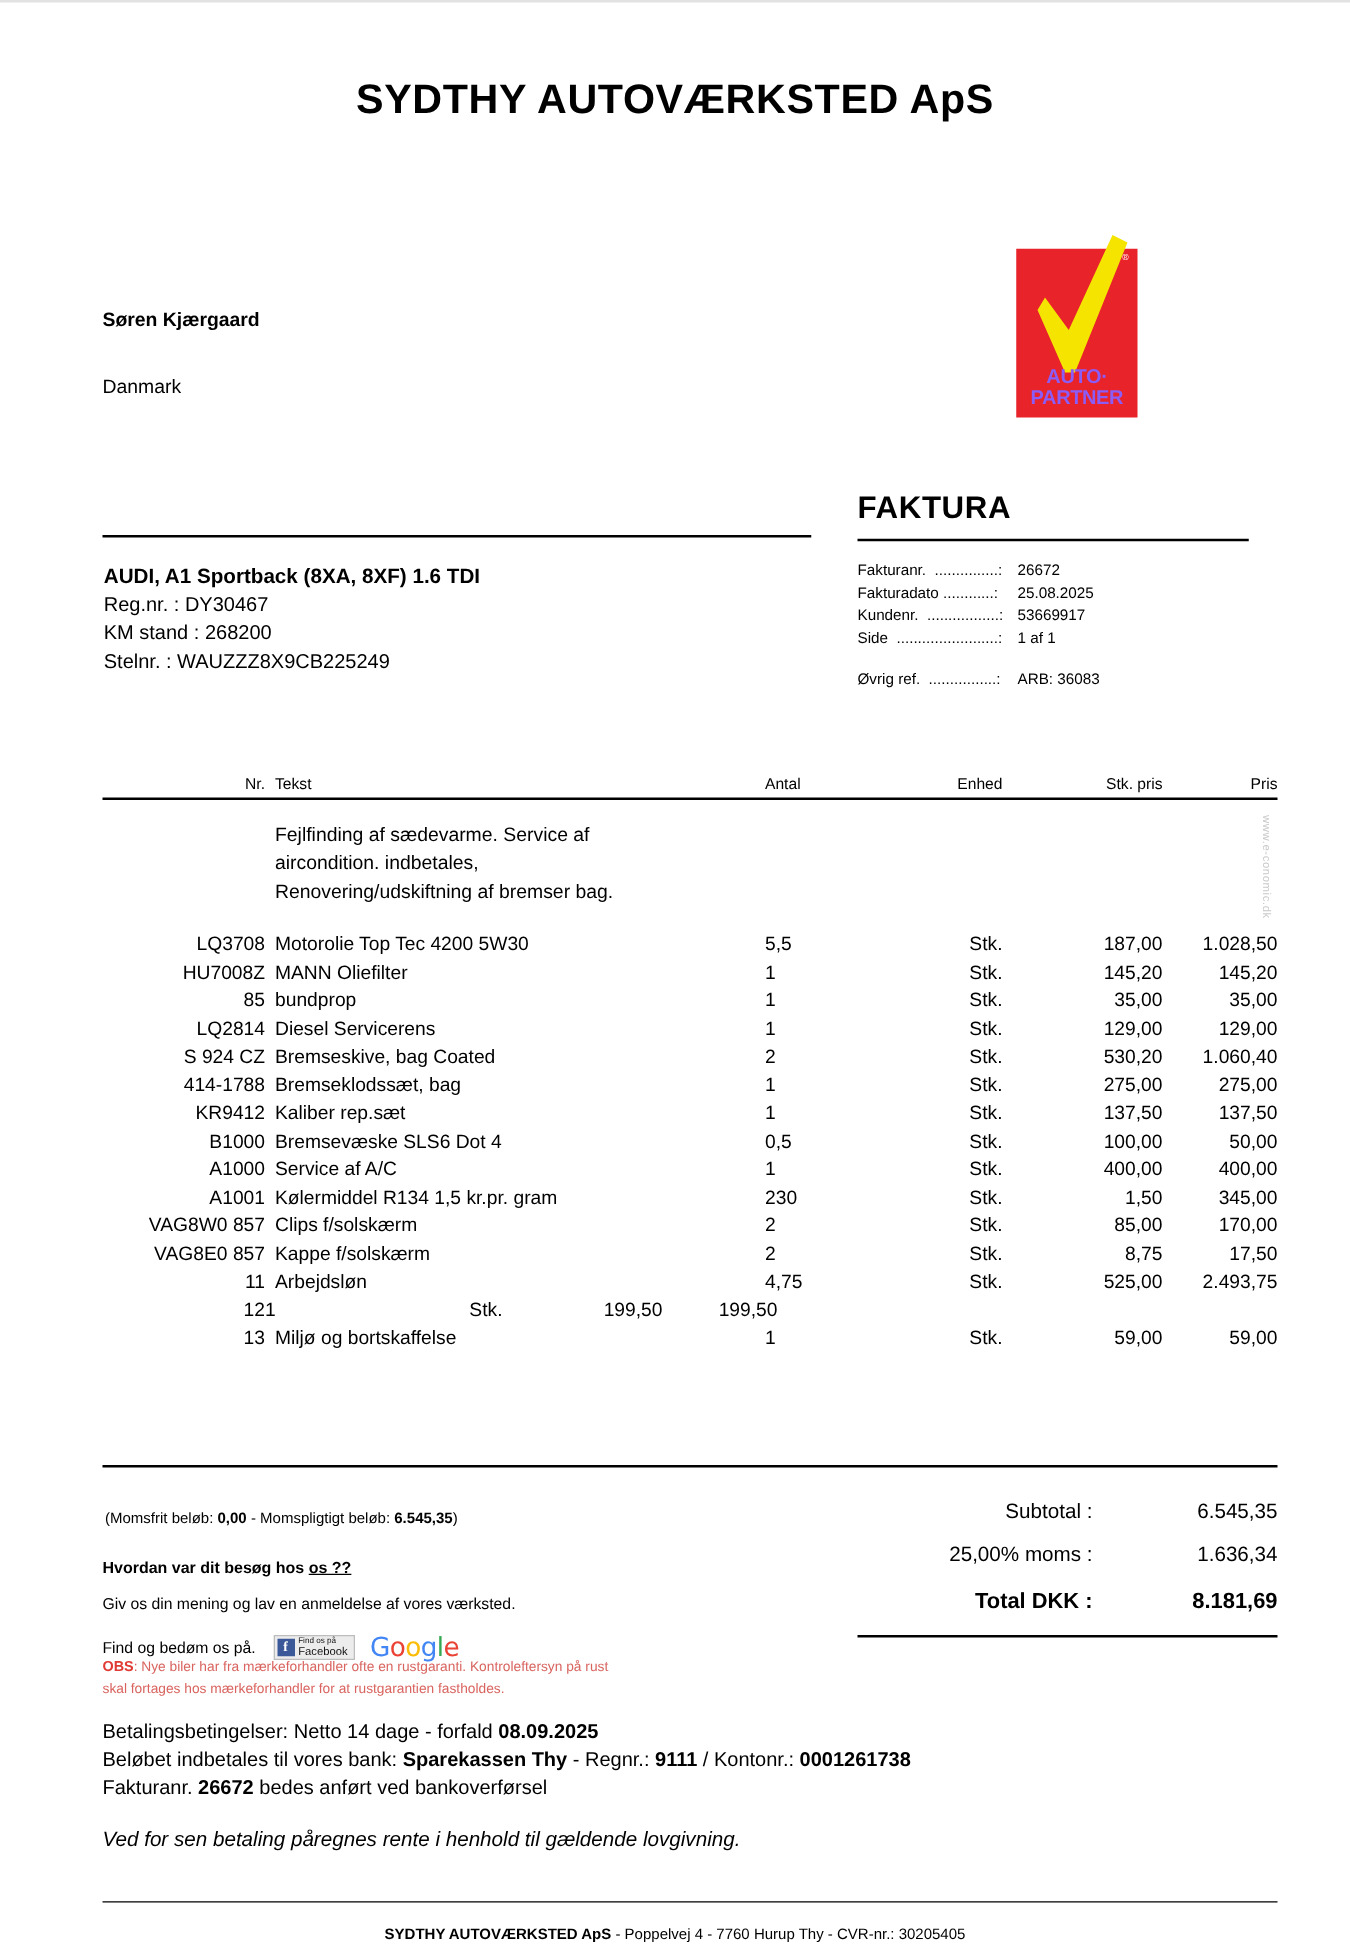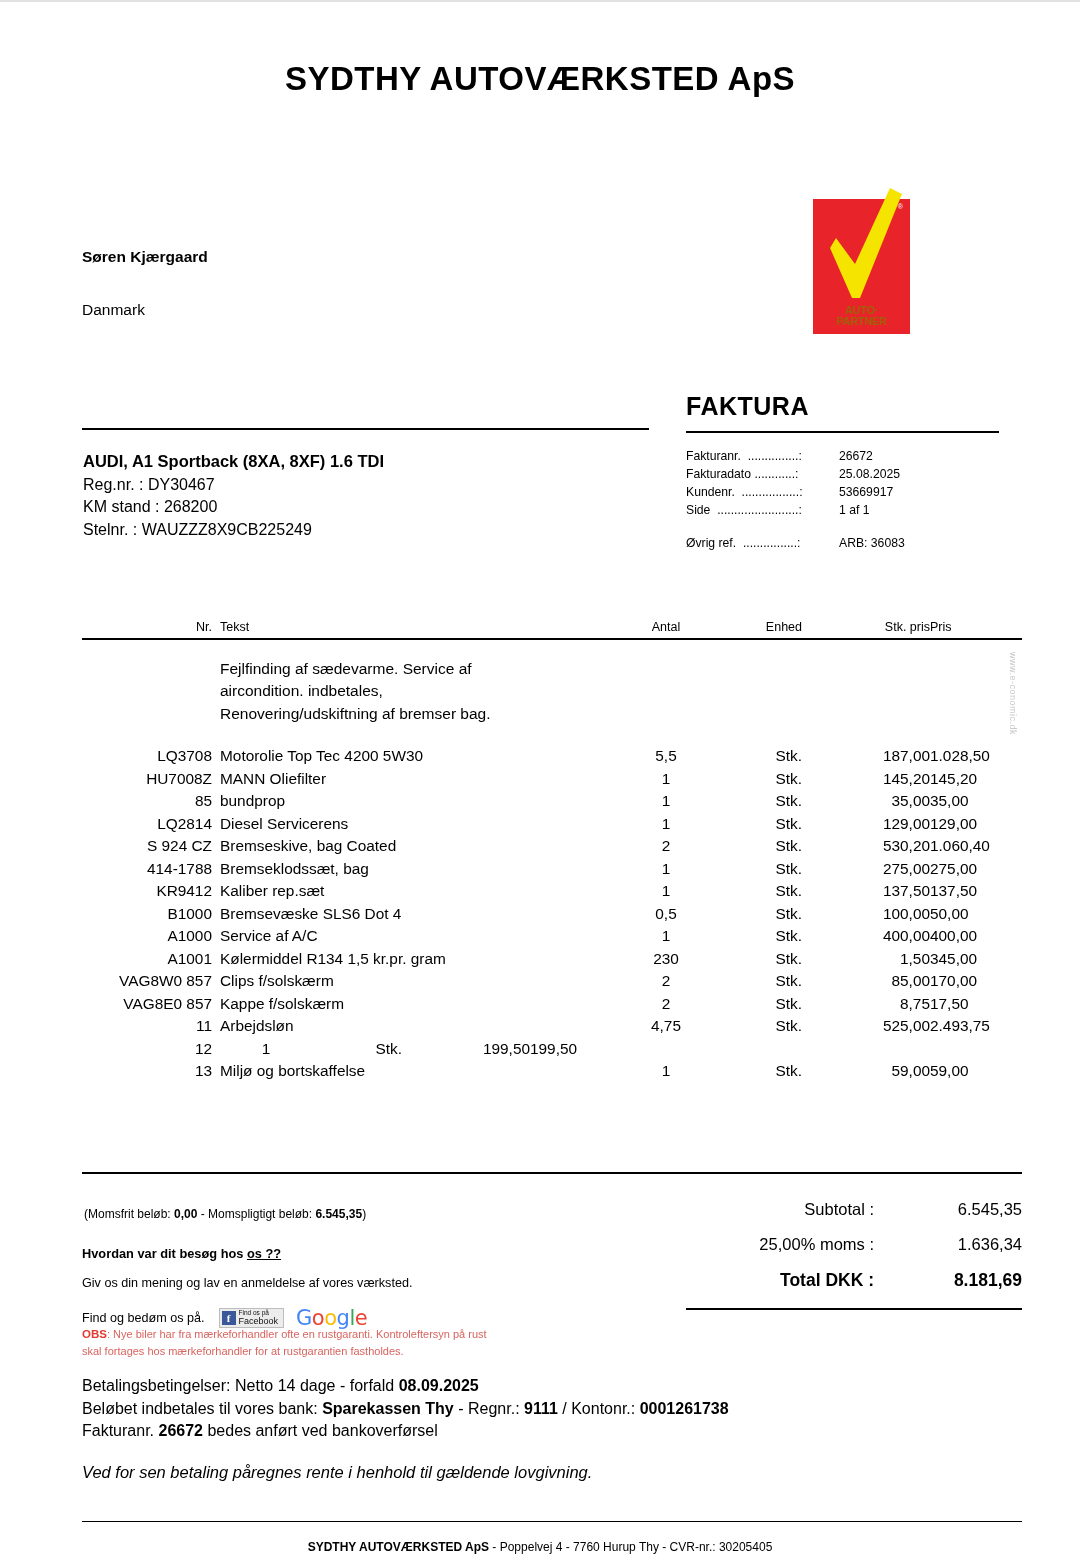--- a/index.html
+++ b/index.html
@@ -61,23 +61,23 @@
   .logo-reg {
     position: absolute;
     right: 7px; top: 17px;
     font-size: 7px; color: #fff;
   }
   .logo-text {
     position: absolute;
     left: 5px; bottom: 7px;
     width: 97px;
     text-align: center;
-    color: #a16207;
+    color: #8b5cf6;
     font-weight: bold;
-    font-size: 11px;
+    font-size: 16px;
     line-height: 1.02;
     letter-spacing: -0.3px;
   }
 
   
   .faktura-title {
     position: absolute;
     left: 686px; top: 332px;
     font-size: 25px;
     font-weight: bold;
@@ -88,21 +88,21 @@
     left: 686px; top: 371px;
     width: 313px;
     border-top: 2px solid #000;
   }
   .meta {
     position: absolute;
     left: 686px; top: 388px;
     font-size: 12.2px;
     line-height: 1.47;
   }
-  .meta-row { display: flex; gap: 25px; }
+  .meta-row { display: flex; }
   .meta-label { width: 128px; white-space: pre; }
   .meta-gap { height: 15px; }
 
   
   .rule-left {
     position: absolute;
     left: 82px; top: 368px;
     width: 567px;
     border-top: 2px solid #000;
   }
@@ -120,24 +120,24 @@
     display: flex;
     font-size: 12.5px;
     padding-bottom: 4px;
   }
   .rule-table {
     border-top: 2.5px solid #000;
   }
 
   .col-nr    { width: 130px; text-align: right; }
   .col-text  { width: 400px; padding-left: 8px; text-align: left; }
-  .col-antal { width: 108px; text-align: center; }
+  .col-antal { width: 108px; text-align: left; }
   .col-enhed { width: 82px;  padding-left: 8px; text-align: right; }
   .col-stk   { width: 128px; text-align: right; }
-  .col-pris  { width: 92px;  text-align: left; }
+  .col-pris  { width: 92px;  text-align: right; }
 
   .desc {
     margin-top: 18px;
     font-size: 15.5px;
     line-height: 1.45;
     padding-left: 138px;
   }
 
   .items { margin-top: 20px; }
   .item-row {

